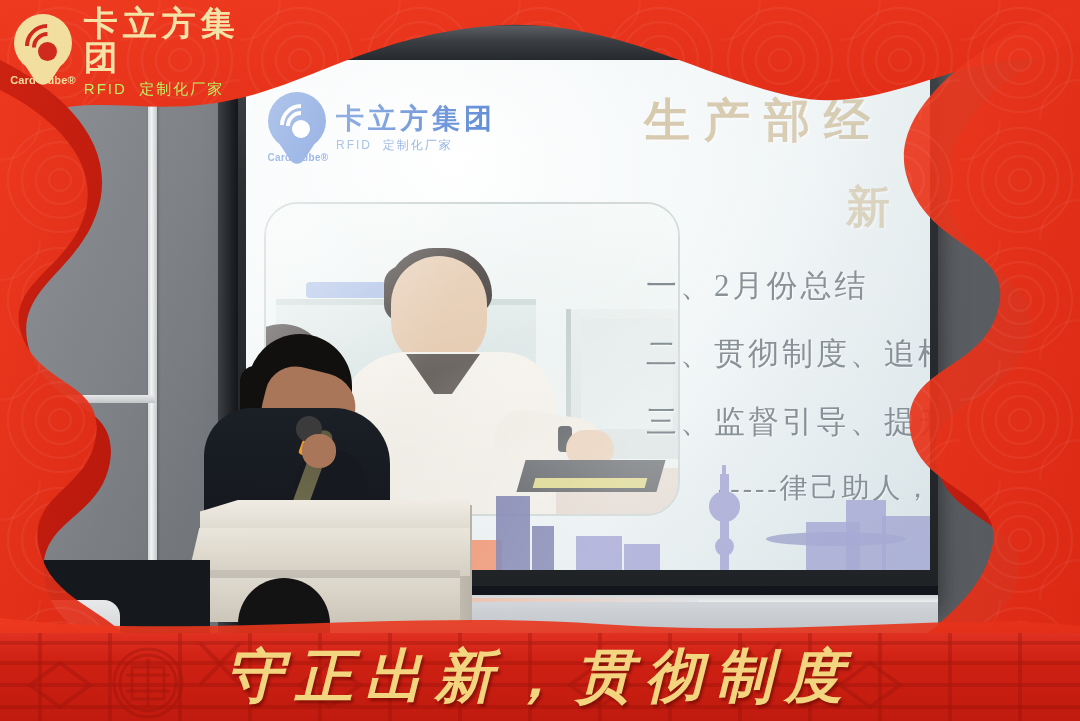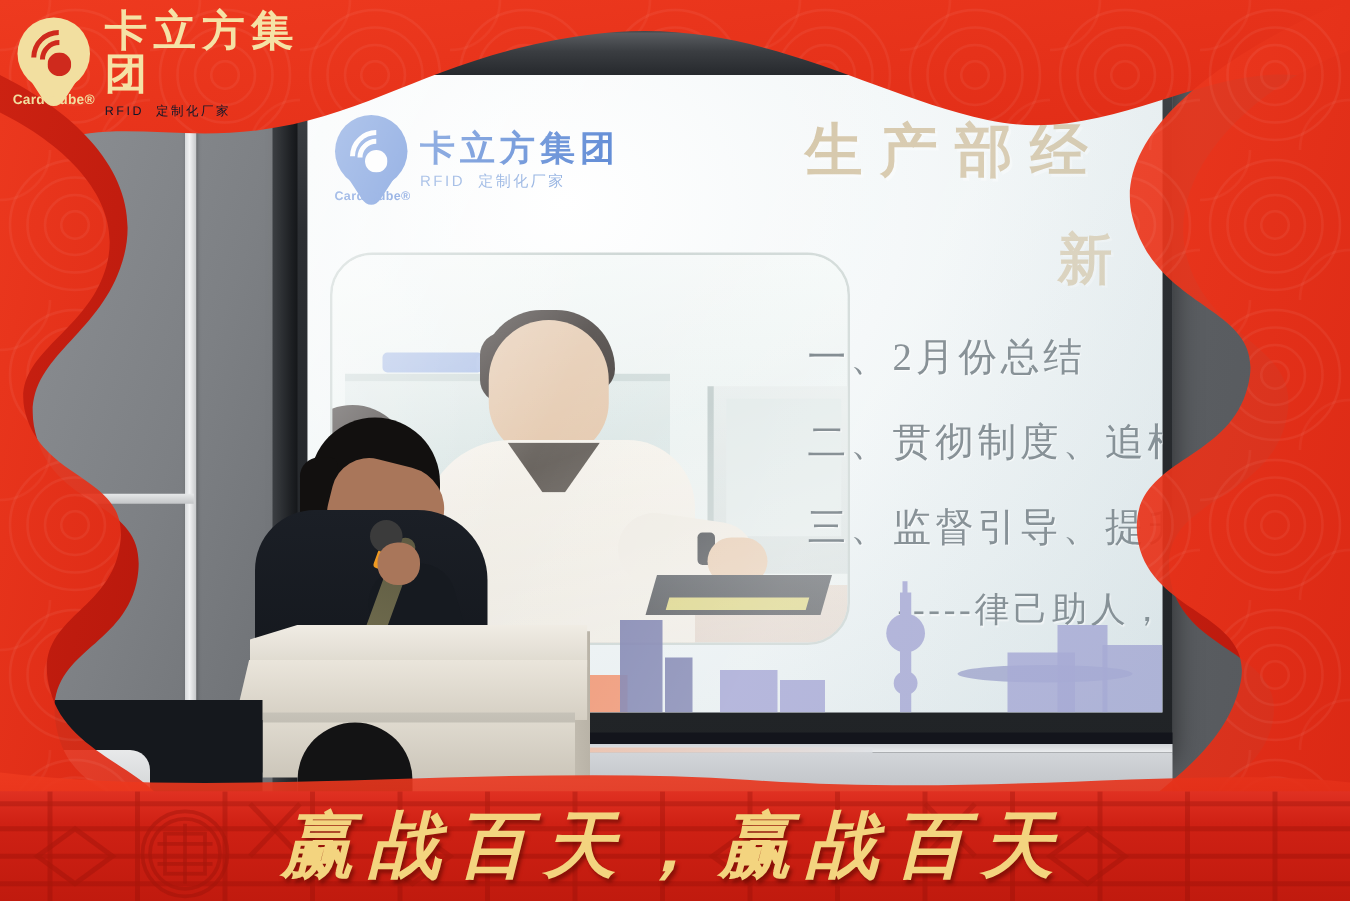--- a/index.html
+++ b/index.html
@@ -262,21 +262,21 @@
   }
   .gpin{position:relative;width:62px;height:80px;}
   .gpin-body{position:absolute;left:2px;top:2px;width:58px;height:58px;border-radius:50%;background:#f2dfa0;}
   .gpin-tip{position:absolute;left:13px;top:32px;width:36px;height:36px;background:#f2dfa0;transform:rotate(45deg) skew(12deg,12deg);border-radius:0 0 16px 0;}
   .gpin .garc{position:absolute;border:4px solid #cf2a1d;border-bottom-color:transparent;border-left-color:transparent;border-right-color:transparent;border-radius:50%;}
   .ga1{width:36px;height:36px;left:13px;top:12px;transform:rotate(-45deg);}
   .ga2{width:23px;height:23px;left:20px;top:20px;transform:rotate(-45deg);}
   .ga3{width:11px;height:11px;left:26px;top:30px;background:#cf2a1d;border:none;border-radius:50%;}
   .gpin-label{position:absolute;left:-4px;top:62px;width:70px;text-align:center;font-size:11px;font-weight:bold;color:#f2dfa0;letter-spacing:.2px;}
   .gtxt .cn{font-size:34px;font-weight:bold;color:#f5e2a6;letter-spacing:5px;line-height:1;}
-  .gtxt .en{font-size:10px;color:#0f172a;letter-spacing:2px;margin-top:6px;}
+  .gtxt .en{font-size:15px;color:#bef264;letter-spacing:2px;margin-top:6px;}
 
   
   .banner{
     position:absolute;left:0;bottom:0;width:1080px;height:88px;
     background:linear-gradient(180deg,#e03122 0%,#cf2114 30%,#c01a0e 100%);
     overflow:hidden;
   }
   .lattice{position:absolute;inset:0;opacity:.55;}
   .banner-text{
     position:absolute;left:0;top:0;width:100%;height:100%;
@@ -507,16 +507,16 @@
       </g>
       <g stroke="#8e1008" stroke-opacity="0.6" stroke-width="3" fill="none">
         <circle cx="148" cy="50" r="34"></circle>
         <circle cx="148" cy="50" r="28"></circle>
         <rect x="132" y="34" width="32" height="32"></rect>
         <line x1="148" y1="26" x2="148" y2="74"></line>
         <line x1="126" y1="42" x2="170" y2="42"></line>
         <line x1="126" y1="58" x2="170" y2="58"></line>
       </g>
     </svg>
-    <div class="banner-text">赢战百天，赢战百天</div>
+    <div class="banner-text">守正出新，贯彻制度</div>
   </div>
 
 </div>
 
 </body></html>

